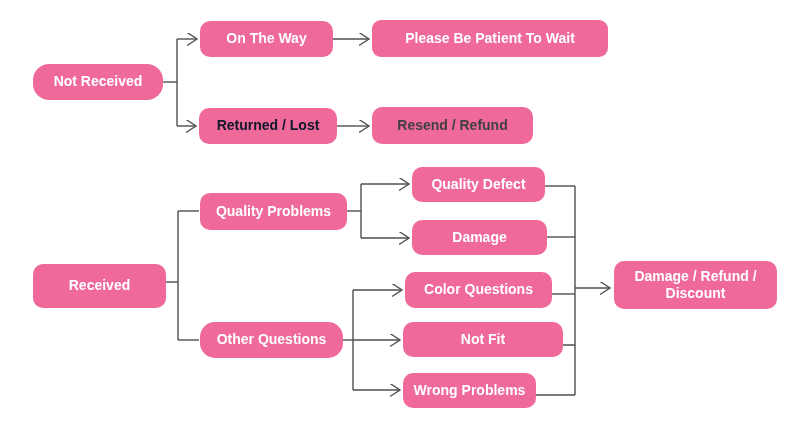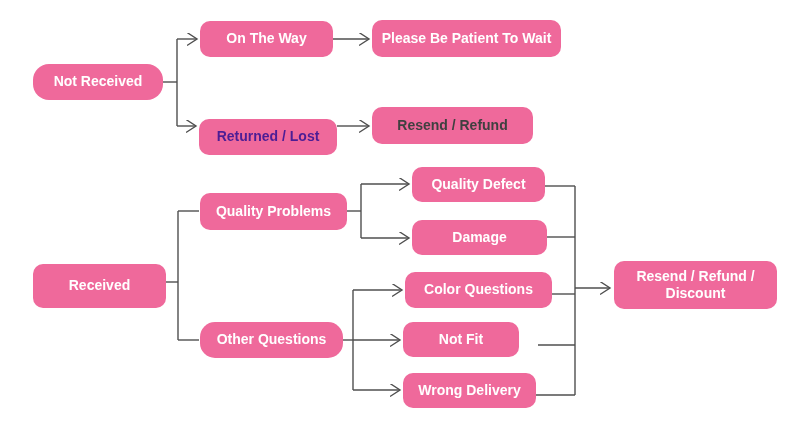--- a/index.html
+++ b/index.html
@@ -33,30 +33,30 @@
     align-items: center;
     justify-content: center;
     text-align: center;
     line-height: 1.25;
     box-sizing: border-box;
     padding: 2px 6px;
   }
   
   .n-not-received      { left: 33px;  top: 64px;  width: 130px; height: 36px; border-radius: 16px; }
   .n-on-the-way        { left: 200px; top: 21px;  width: 133px; height: 36px; }
-  .n-please-wait       { left: 372px; top: 20px;  width: 189px; height: 37px; }
+  .n-please-wait       { left: 372px; top: 20px;  width: 236px; height: 37px; border-radius: 9px; }
   .n-returned-lost     { left: 199px; top: 108px; width: 138px; height: 36px; }
   .n-resend-refund     { left: 372px; top: 107px; width: 161px; height: 37px; }
   .n-received          { left: 33px;  top: 264px; width: 133px; height: 44px; }
   .n-quality-problems  { left: 200px; top: 193px; width: 147px; height: 37px; }
   .n-other-questions   { left: 200px; top: 322px; width: 143px; height: 36px; }
   .n-quality-defect    { left: 412px; top: 167px; width: 133px; height: 35px; }
   .n-damage            { left: 412px; top: 220px; width: 135px; height: 35px; }
   .n-color-difference  { left: 405px; top: 272px; width: 147px; height: 36px; }
-  .n-not-fit           { left: 403px; top: 322px; width: 116px; height: 35px; }
+  .n-not-fit           { left: 403px; top: 322px; width: 160px; height: 35px; }
   .n-wrong-delivery    { left: 403px; top: 373px; width: 133px; height: 35px; }
   .n-final             { left: 614px; top: 261px; width: 163px; height: 48px; }
 </style>
 </head>
 <body>
 
 <div class="canvas">
 
   <svg class="connector-layer" width="800" height="425" viewBox="0 0 800 425" xmlns="http://www.w3.org/2000/svg">
     <defs>
@@ -93,35 +93,35 @@
         <polyline points="575,288 610,288" fill="none" stroke="#4f4f4f" stroke-width="1.4" marker-end="url(#arrowhead)"></polyline>
       </g>
   </svg>
 
   <div class="node n-not-received" style="background: rgb(239, 105, 155); color: rgb(255, 255, 255);">Not Received</div>
 
   <div class="node n-on-the-way" style="background: rgb(239, 105, 155); color: rgb(255, 255, 255);">On The Way</div>
 
   <div class="node n-please-wait" style="background: rgb(239, 105, 155); color: rgb(255, 255, 255);">Please Be Patient To Wait</div>
 
-  <div class="node n-returned-lost" style="background: rgb(239, 105, 155); color: #4c1d95; margin-top: 11px;">Returned / Lost</div>
+  <div class="node n-returned-lost" style="background: rgb(239, 105, 155); color: #0f172a;">Returned / Lost</div>
 
   <div class="node n-resend-refund" style="background: rgb(239, 105, 155); color: #404040;">Resend / Refund</div>
 
   <div class="node n-received" style="background: rgb(239, 105, 155); color: rgb(255, 255, 255);">Received</div>
 
   <div class="node n-quality-problems" style="background: rgb(239, 105, 155); color: rgb(255, 255, 255); padding-left: 6px;">Quality Problems</div>
 
   <div class="node n-other-questions" style="background: rgb(239, 105, 155); color: rgb(255, 255, 255); border-radius: 15px;">Other Questions</div>
 
   <div class="node n-quality-defect" style="background: rgb(239, 105, 155); color: rgb(255, 255, 255);">Quality Defect</div>
 
   <div class="node n-damage" style="background: rgb(239, 105, 155); color: rgb(255, 255, 255);">Damage</div>
 
   <div class="node n-color-difference" style="background: rgb(239, 105, 155); color: rgb(255, 255, 255);">Color Questions</div>
 
   <div class="node n-not-fit" style="background: rgb(239, 105, 155); color: rgb(255, 255, 255);">Not Fit</div>
 
-  <div class="node n-wrong-delivery" style="background: rgb(239, 105, 155); color: rgb(255, 255, 255);">Wrong Delivery</div>
+  <div class="node n-wrong-delivery" style="background: rgb(239, 105, 155); color: rgb(255, 255, 255);">Wrong Problems</div>
 
-  <div class="node n-final" style="background: rgb(239, 105, 155); color: rgb(255, 255, 255);">Resend / Refund / Discount</div>
+  <div class="node n-final" style="background: rgb(239, 105, 155); color: rgb(255, 255, 255);">Damage / Refund / Discount</div>
 
 </div>
 
 </body></html>

